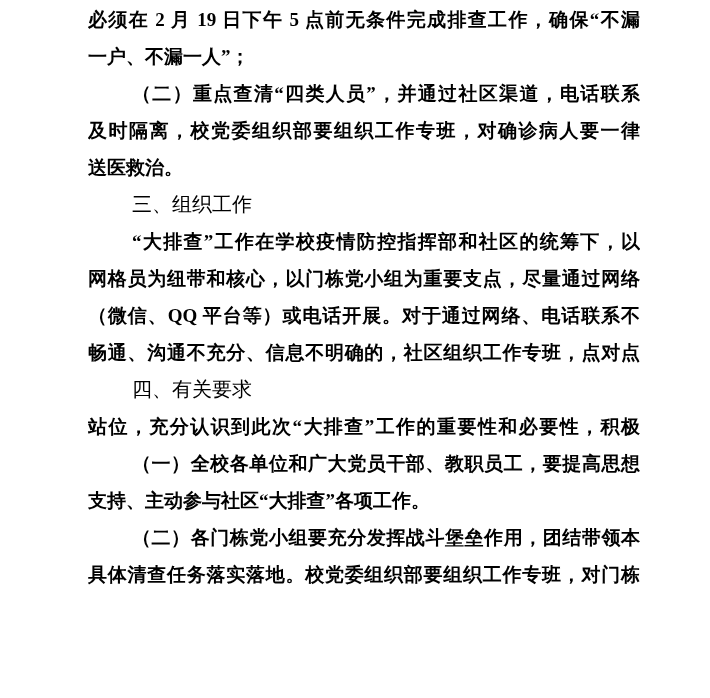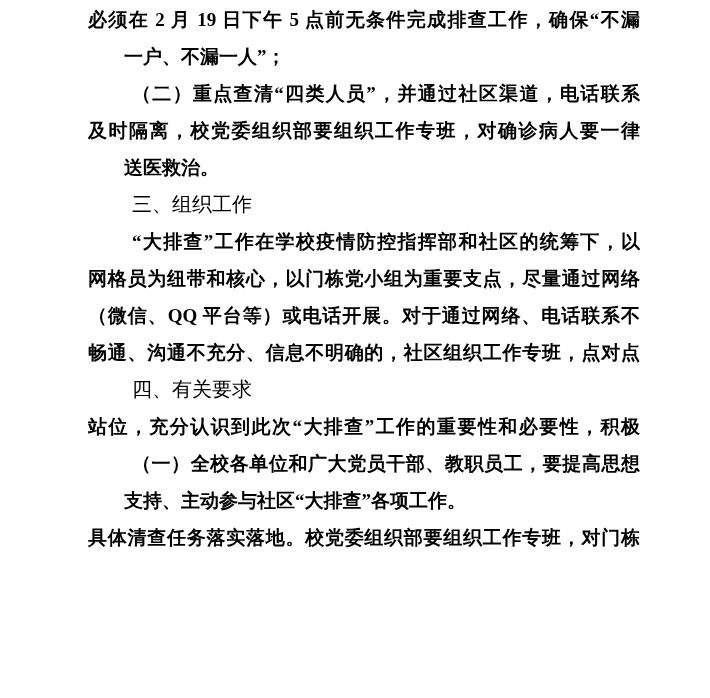--- a/index.html
+++ b/index.html
@@ -24,21 +24,20 @@
     font-size: 19px;
     line-height: 37px;
     height: 37px;
     overflow: hidden;
     text-align: justify;
     text-align-last: justify;
   }
   .ln.last {
     text-align: center;
     text-align-last: left;
-    margin-left: 36px;
   }
   .ln.indent {
     padding-left: 44px;
   }
   .ln.heading {
     font-family: "Liberation Sans", "DejaVu Sans", sans-serif;
     font-weight: normal;
     font-size: 20px;
     text-align: right;
     text-align-last: left;
@@ -55,14 +54,15 @@
   <div class="ln last">送医救治。</div>
   <div class="ln heading indent">三、组织工作</div>
   <div class="ln indent">“大排查”工作在学校疫情防控指挥部和社区的统筹下，以</div>
   <div class="ln">网格员为纽带和核心，以门栋党小组为重要支点，尽量通过网络</div>
   <div class="ln">（微信、QQ 平台等）或电话开展。对于通过网络、电话联系不</div>
   <div class="ln">畅通、沟通不充分、信息不明确的，社区组织工作专班，点对点</div>
   <div class="ln heading indent">四、有关要求</div>
   <div class="ln">站位，充分认识到此次“大排查”工作的重要性和必要性，积极</div>
   <div class="ln indent">（一）全校各单位和广大党员干部、教职员工，要提高思想</div>
   <div class="ln last">支持、主动参与社区“大排查”各项工作。</div>
+  <div class="ln indent">（二）各门栋党小组要充分发挥战斗堡垒作用，团结带领本</div>
   <div class="ln">具体清查任务落实落地。校党委组织部要组织工作专班，对门栋</div>
 </div>
 
 </body></html>

